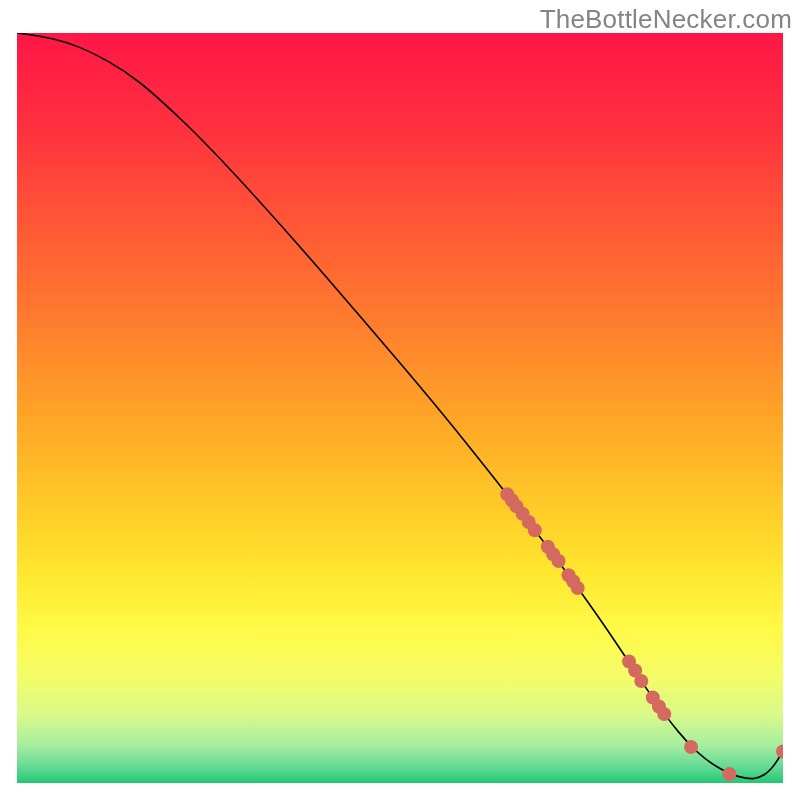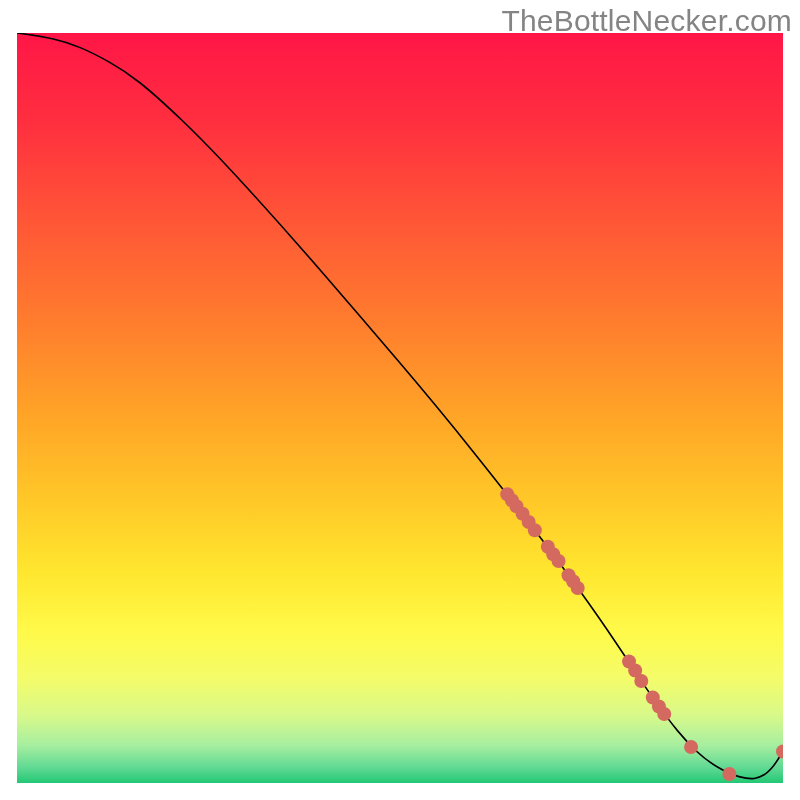--- a/index.html
+++ b/index.html
@@ -13,21 +13,21 @@
   .stage {
     position: relative;
     width: 800px;
     height: 800px;
   }
   .watermark {
     position: absolute;
     top: 4px;
     right: 8px;
     font-family: Arial, Helvetica, sans-serif;
-    font-size: 30px;
+    font-size: 26px;
     font-weight: 500;
     color: #848484;
     letter-spacing: 0.2px;
     text-align: right;
     user-select: none;
   }
   .plot-area {
     position: absolute;
     left: 17px;
     top: 33px;

